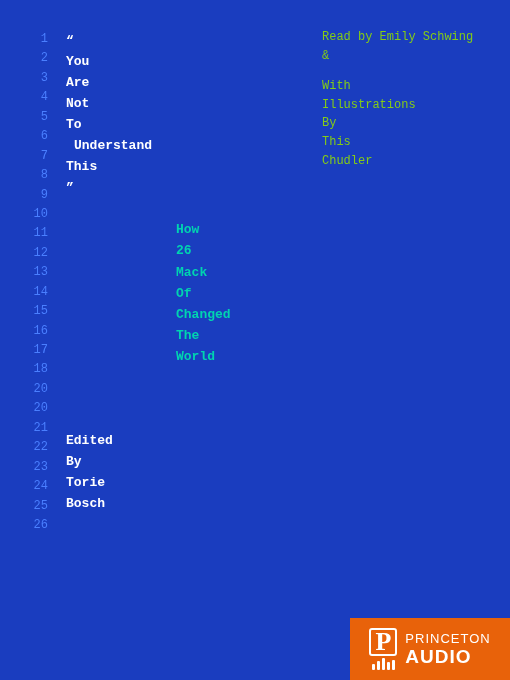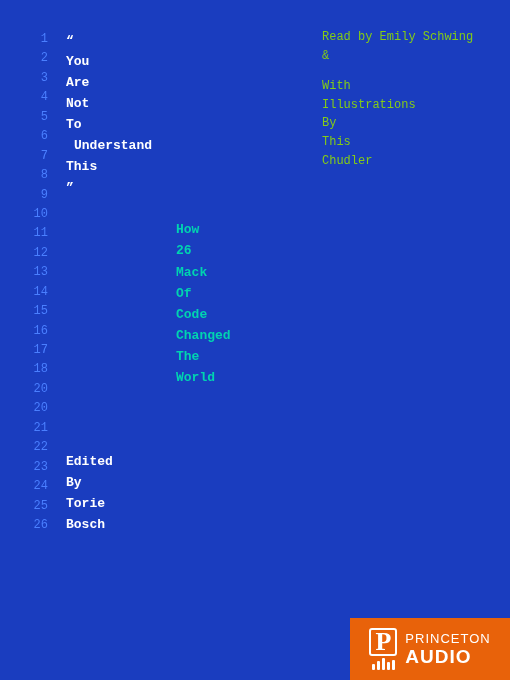--- a/index.html
+++ b/index.html
@@ -182,21 +182,20 @@
       <div class="code-line"><span class="white-text" style="padding-left: 0px;">Not</span></div>
       <div class="code-line"><span class="white-text" style="padding-left: 0px;">To</span></div>
       <div class="code-line"><span class="white-text" style="padding-left: 0px; margin-left: 8px;">Understand</span></div>
       <div class="code-line"><span class="white-text" style="padding-left: 0px;">This</span></div>
       <div class="code-line"><span class="white-text" style="padding-left: 0px;">”</span></div>
       <div class="code-line">&nbsp;</div>
       <div class="code-line"><span class="teal-text" style="padding-left: 110px;">How</span></div>
       <div class="code-line"><span class="teal-text" style="padding-left: 110px;">26</span></div>
       <div class="code-line"><span class="teal-text" style="padding-left: 110px;">Mack</span></div>
       <div class="code-line"><span class="teal-text" style="padding-left: 110px; margin-top: 20px;">Of</span></div>
-      <div class="code-line"><span class="teal-text" style="padding-left: 110px;">Code</span></div>
       <div class="code-line"><span class="teal-text" style="padding-left: 110px;">Changed</span></div>
       <div class="code-line"><span class="teal-text" style="padding-left: 110px;">The</span></div>
       <div class="code-line"><span class="teal-text" style="padding-left: 110px;">World</span></div>
       <div class="code-line">&nbsp;</div>
       <div class="code-line">&nbsp;</div>
       <div class="code-line">&nbsp;</div>
       <div class="code-line"><span class="white-text" style="padding-left: 0px; text-align: right;">Edited</span></div>
       <div class="code-line"><span class="white-text" style="padding-left: 0px;">By</span></div>
       <div class="code-line"><span class="white-text" style="padding-left: 0px;">Torie</span></div>
       <div class="code-line"><span class="white-text" style="padding-left: 0px;">Bosch</span></div>

